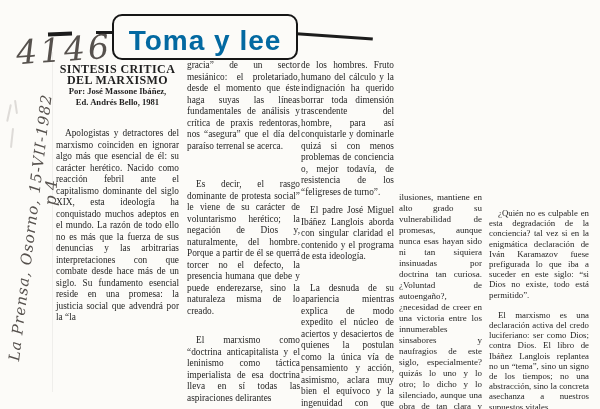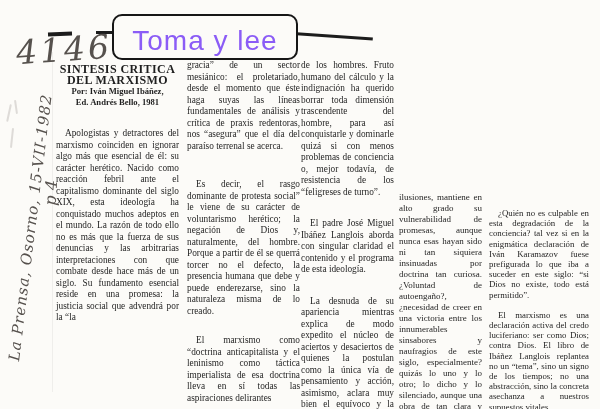--- a/index.html
+++ b/index.html
@@ -19,21 +19,21 @@
 
   
   .masthead-box{
     position:absolute;left:112px;top:14px;width:182px;height:42px;
     border:2.5px solid #161616;border-radius:10px;
     display:flex;align-items:center;justify-content:center;
     background:#fcfbf8;z-index:3;
   }
   .masthead-title{
     font-family:"Liberation Sans", sans-serif;
-    font-size:28px;font-weight:400;letter-spacing:1px;color:#8b5cf6;
+    font-size:28px;font-weight:700;letter-spacing:1px;color:#0369a1;
     white-space:nowrap;
     margin-top:8px;
   }
   .rule{position:absolute;background:#1c1c1c;z-index:2;}
   #rule-left-thick{left:48px;top:32px;width:24px;height:4px;transform:rotate(-2deg);}
   #rule-left-thin{left:96px;top:31px;width:17px;height:2.5px;}
   #rule-right{left:293px;top:32px;width:80px;height:2.5px;transform:rotate(4deg);transform-origin:0 50%;}
 
   
   .handwriting{
@@ -63,21 +63,21 @@
     letter-spacing:.4px;margin:0 0 0 0;
   }
   .byline{
     text-align:center;font-weight:bold;font-size:8.6px;line-height:10.5px;
     margin-top:31px;
   }
   #col1 .body{margin-top:21px;}
 
   #col2 .p2{margin-top:27px;}
   #col2 .p3{margin-top:18px;}
-  #col3 .p2{margin-top:20px;}
+  #col3 .p2{margin-top:7px;}
   #col3 .p3{margin-top:20px;}
   #col5 .p2{margin-top:10px;}
   .signature{
     margin-top:11px;text-align:center;font-weight:bold;font-size:13px;
     letter-spacing:.2px;
   }
 </style>
 </head>
 <body>
 
@@ -95,21 +95,21 @@
   <div class="handwriting" id="hw-number">4146</div>
   <div class="handwriting" id="hw-source">La Prensa, Osorno, 15-VII-1982</div>
   <div class="handwriting" id="hw-page">p 4</div>
   <div class="pencil" id="pencil1"></div>
   <div class="pencil" id="pencil2"></div>
   <div class="pencil" id="pencil3"></div>
 
   <div class="col" id="col1">
     <p class="article-title">SINTESIS CRITICA</p>
     <p class="article-title">DEL MARXISMO</p>
-    <p class="byline">Por: Iván Miguel Ibáñez,</p>
+    <p class="byline">Por: José Massone Ibáñez,</p>
     <p class="byline" style="margin-top:0;">Ed. Andrés Bello, 1981</p>
     <p class="body ind">Apologistas y detractores del marxismo coinciden en ignorar algo más que esencial de él: su carácter herético. Nacido como reacción febril ante el capitalismo dominante del siglo XIX, esta ideología ha conquistado muchos adeptos en el mundo. La razón de todo ello no es más que la fuerza de sus denuncias y las arbitrarias interpretaciones con que combate desde hace más de un siglo. Su fundamento esencial reside en una promesa: la justicia social que advendrá por la “la</p>
   </div>
 
   <div class="col" id="col2">
     <p class="p1">gracia” de un sector mesiánico: el proletariado, desde el momento que éste haga suyas las líneas fundamentales de análisis y crítica de praxis redentoras, nos “asegura” que el día del paraíso terrenal se acerca.</p>
     <p class="p2 ind">Es decir, el rasgo dominante de protesta social” le viene de su carácter de voluntarismo herético; la negación de Dios y, naturalmente, del hombre. Porque a partir de él se querrá torcer no el defecto, la presencia humana que debe y puede enderezarse, sino la naturaleza misma de lo creado.</p>
     <p class="p3 ind">El marxismo como “doctrina anticapitalista y el leninismo como táctica imperialista de esa doctrina lleva en sí todas las aspiraciones delirantes</p>
   </div>
 

